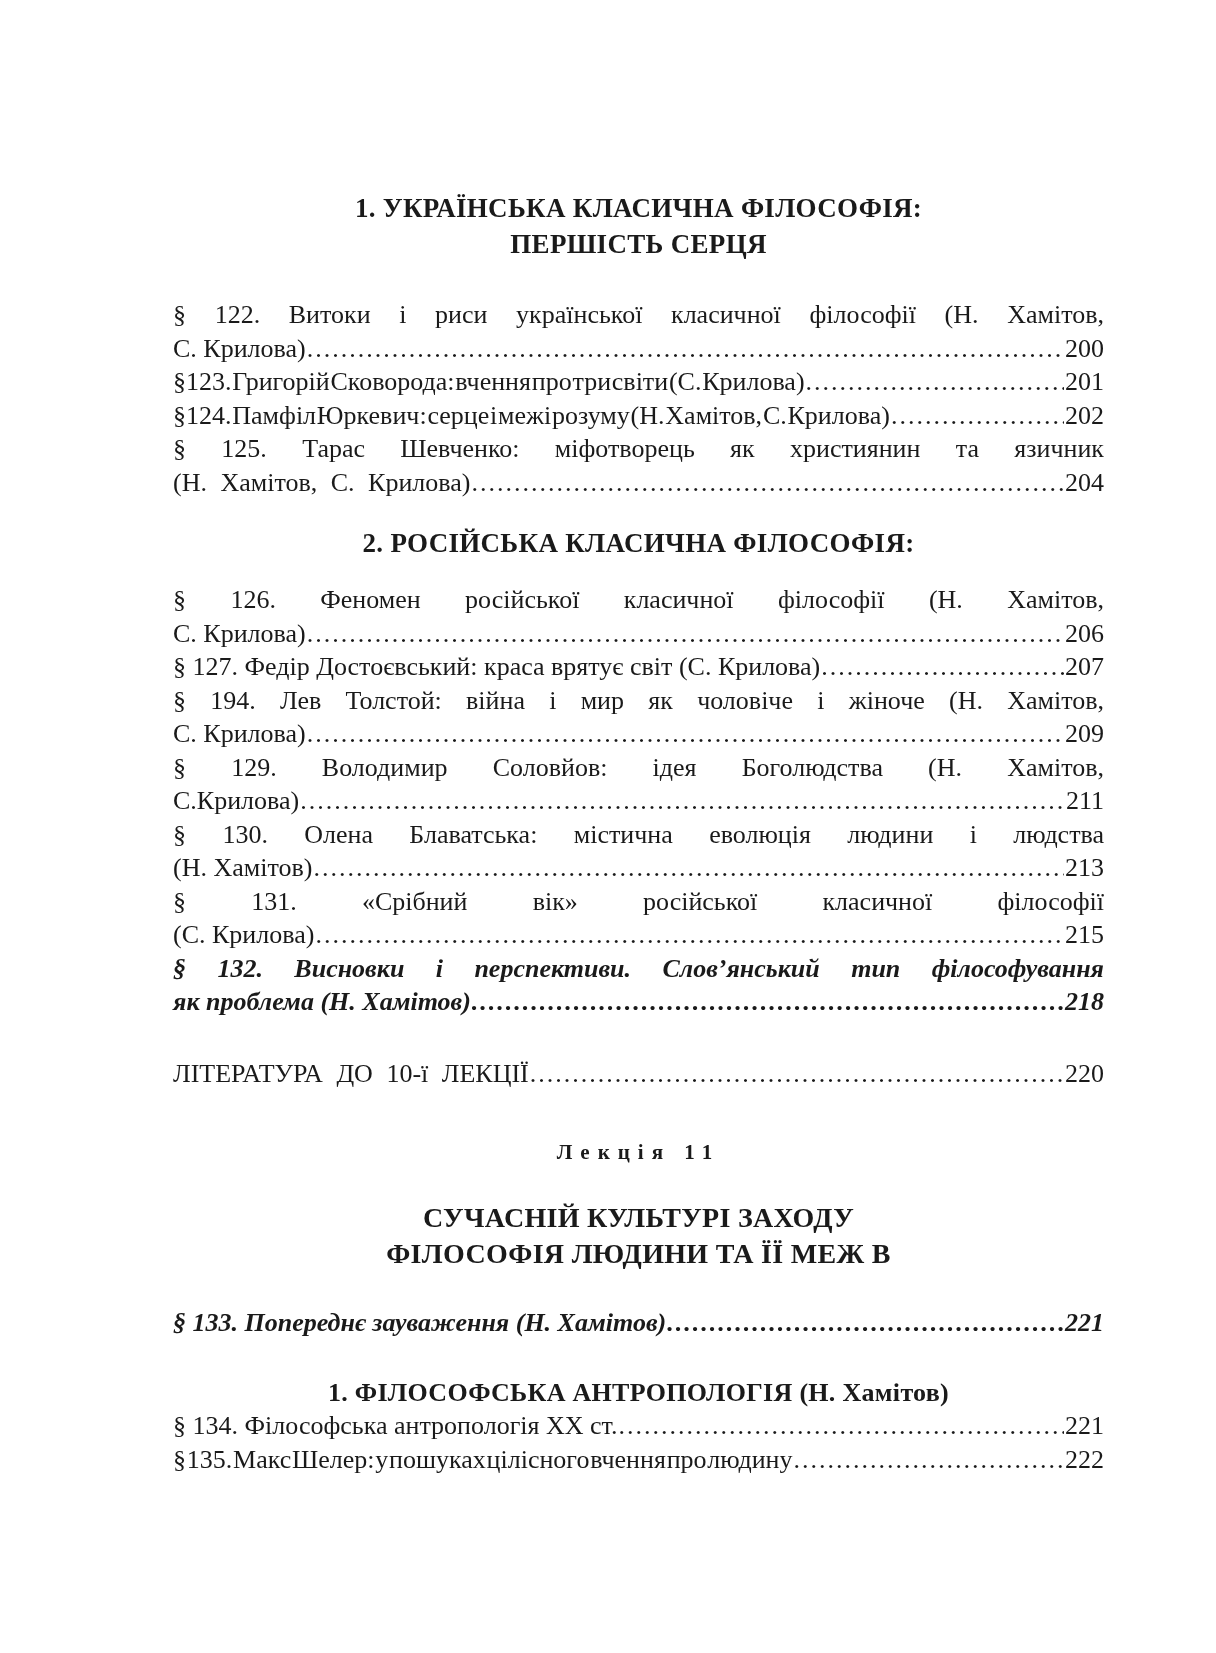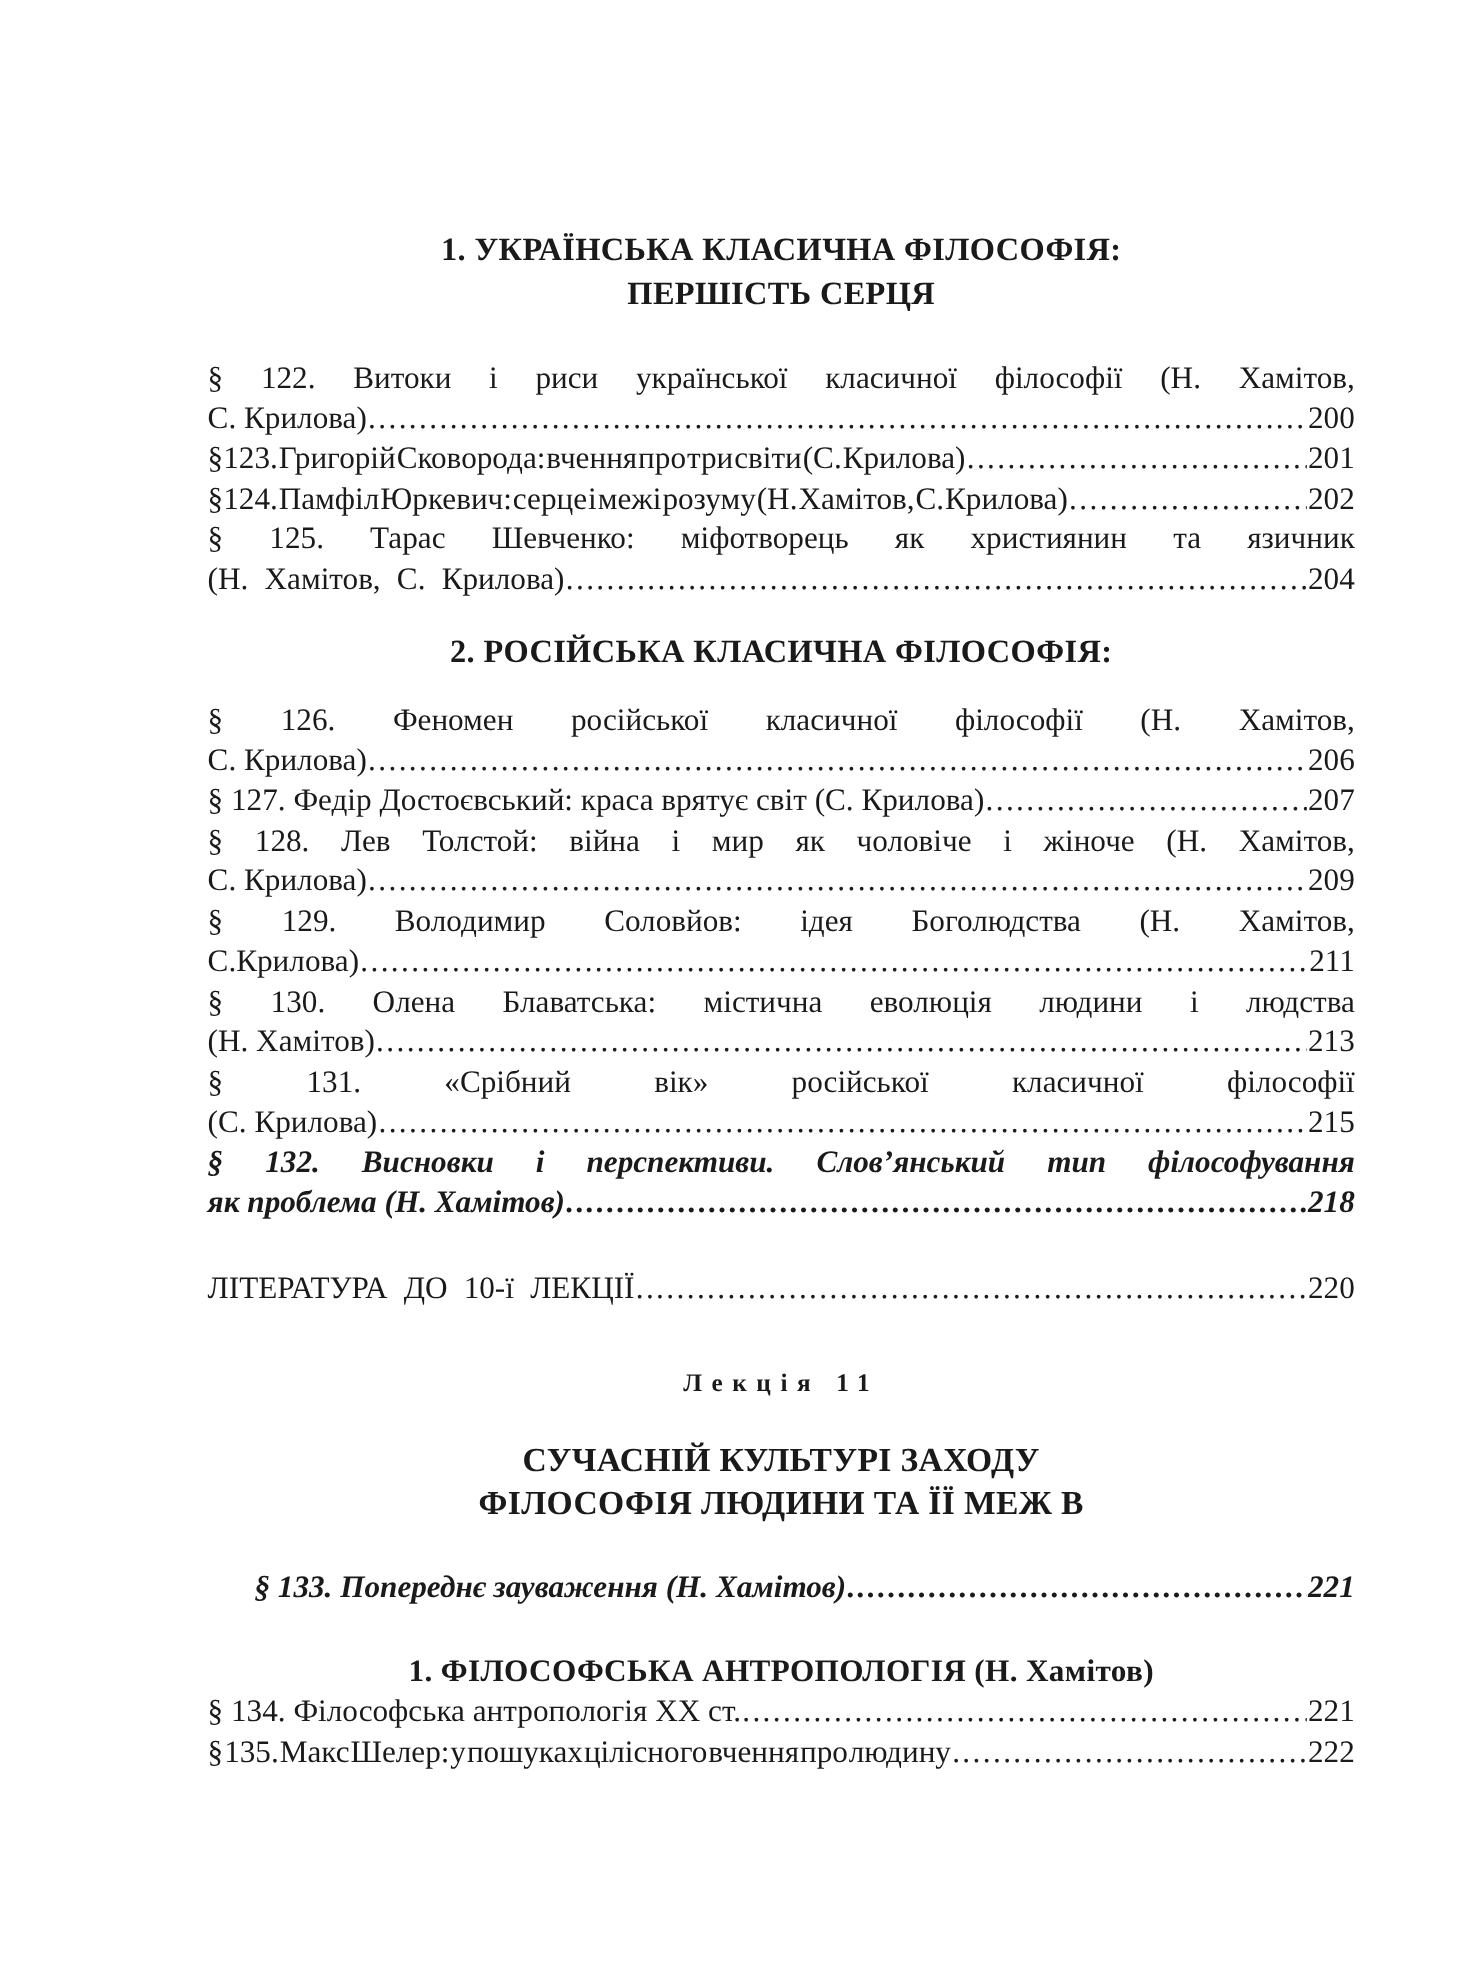--- a/index.html
+++ b/index.html
@@ -8,21 +8,21 @@
     height: 1653px;
     background: #ffffff;
     color: #1a1a1a;
     font-family: "Liberation Serif", "DejaVu Serif", serif;
     overflow: hidden;
   }
   .page {
     box-sizing: border-box;
     width: 1216px;
     height: 1653px;
-    padding: 190px 87px 40px 173px;
+    padding: 190px 112px 40px 173px;
   }
   .block { margin: 0; }
   .h-center {
     text-align: center;
     font-weight: bold;
     font-size: 27px;
     line-height: 36px;
     letter-spacing: 0.3px;
   }
   .h-big { font-size: 28px; }
@@ -88,21 +88,21 @@
         <div class="row flexline ">
           <span class="txt">С. Крилова)</span>
           <span class="leader">............................................................................................................................................................................................................................................................................................................</span>
           <span class="pg">206</span>
         </div>
         <div class="row flexline ">
           <span class="txt">§ 127. Федір Достоєвський: краса врятує світ (С. Крилова)</span>
           <span class="leader">............................................................................................................................................................................................................................................................................................................</span>
           <span class="pg">207</span>
         </div>
-        <div class="row justify">§ 128. Лев Толстой: війна і мир як чоловіче і жіноче (Н. Хамітов,</div>
+        <div class="row justify">§ 194. Лев Толстой: війна і мир як чоловіче і жіноче (Н. Хамітов,</div>
         <div class="row flexline ">
           <span class="txt">С. Крилова)</span>
           <span class="leader">............................................................................................................................................................................................................................................................................................................</span>
           <span class="pg">209</span>
         </div>
         <div class="row justify">§ 129. Володимир Соловйов: ідея Боголюдства (Н. Хамітов,</div>
         <div class="row flexline ">
           <span class="txt">С.Крилова)</span>
           <span class="leader">............................................................................................................................................................................................................................................................................................................</span>
           <span class="pg">211</span>
@@ -133,21 +133,21 @@
           <span class="pg">220</span>
         </div>
       </div>
       <div class="block" style="margin-top: 44px;">
         <div class="h-center lect">Лекція 11</div>
       </div>
       <div class="block" style="margin-top: 30px;">
         <div class="h-center h-big">СУЧАСНІЙ КУЛЬТУРІ ЗАХОДУ</div>
         <div class="h-center h-big">ФІЛОСОФІЯ ЛЮДИНИ ТА ЇЇ МЕЖ В</div>
       </div>
-      <div class="block" style="margin-top: 34px; margin-left: 39px;">
+      <div class="block" style="margin-top: 34px;">
         <div class="row flexline italic-bold">
           <span class="txt">§ 133. Попереднє зауваження (Н. Хамітов)</span>
           <span class="leader">............................................................................................................................................................................................................................................................................................................</span>
           <span class="pg">221</span>
         </div>
       </div>
       <div class="block" style="margin-top: 36px;">
         <div class="h-center h-small">1. ФІЛОСОФСЬКА АНТРОПОЛОГІЯ  (Н. Хамітов)</div>
       </div>
       <div class="block" style="margin-top: 0px;">

